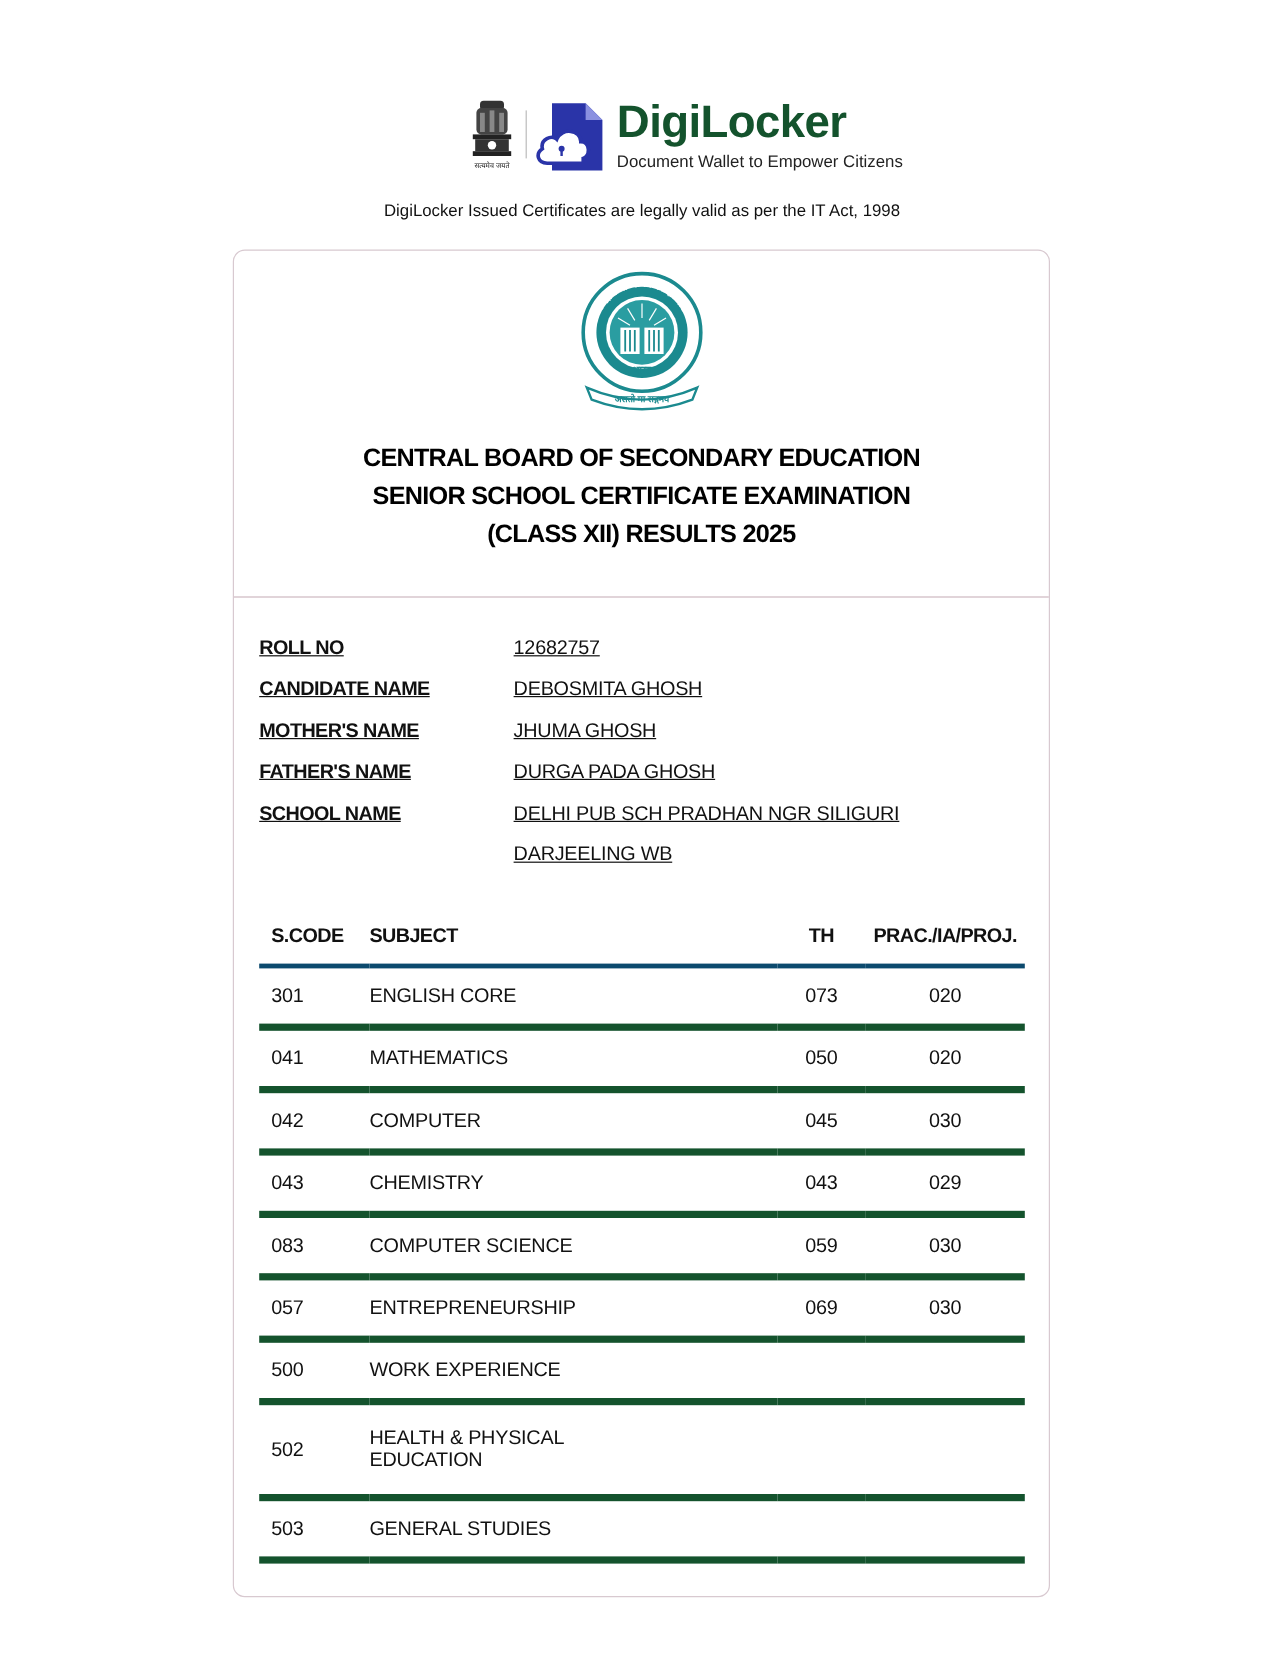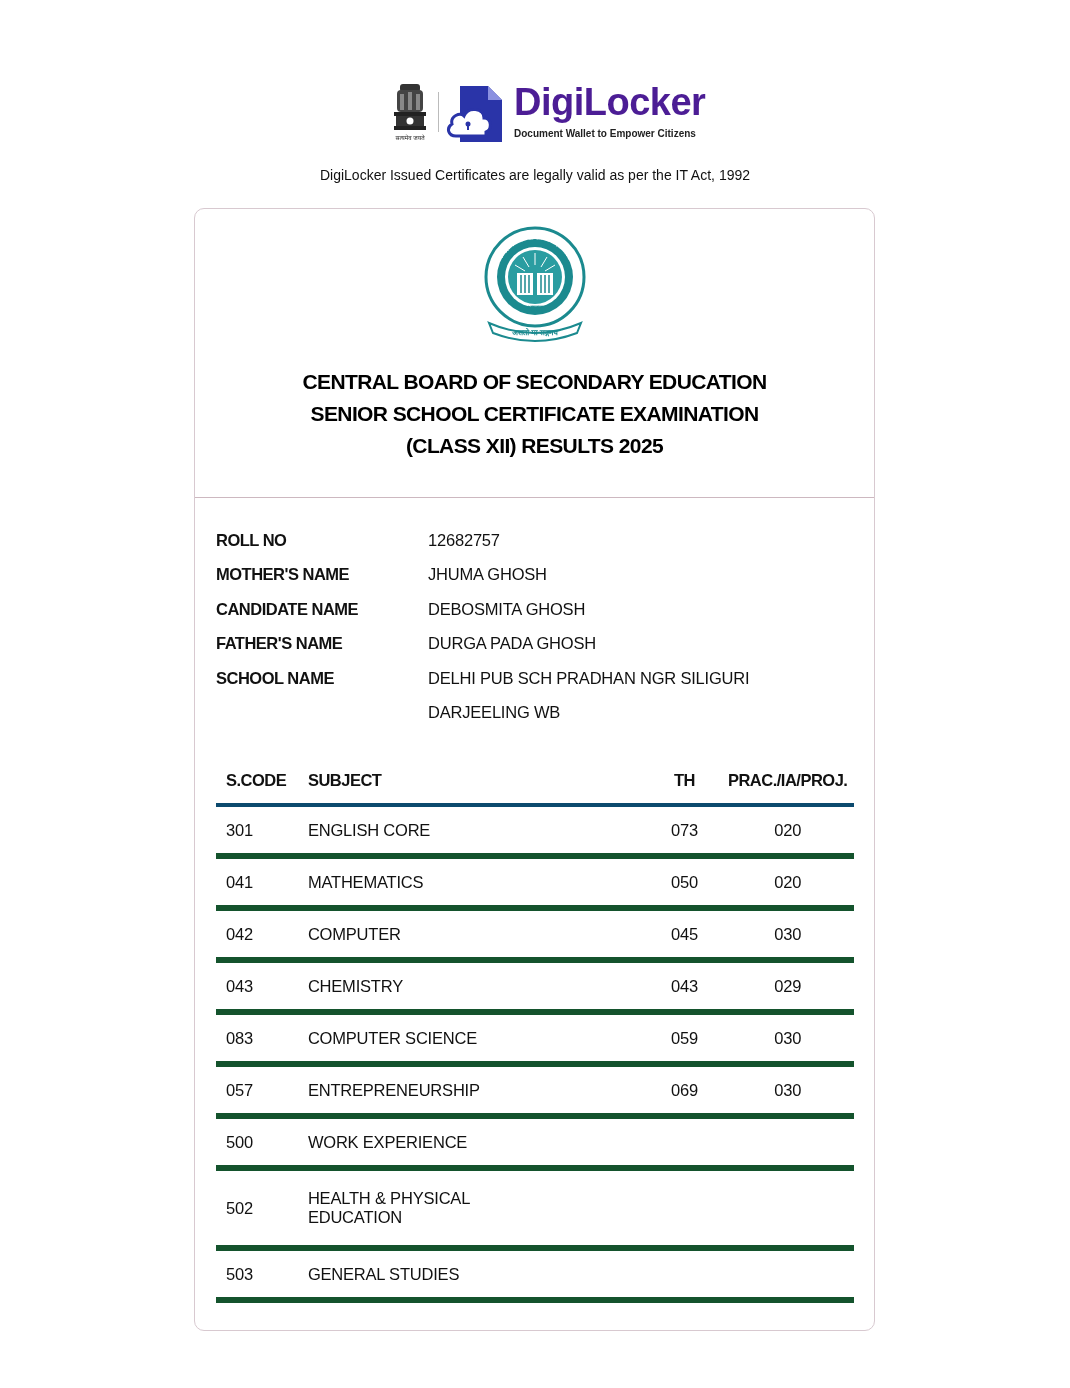--- a/index.html
+++ b/index.html
@@ -1,29 +1,29 @@
 <!DOCTYPE html>
 <html><head>
 <meta charset="utf-8">
 <style>
   html, body { margin:0; padding:0; background:#ffffff; }
   body { width:1070px; height:1388px; position:relative; font-family:"Liberation Sans", sans-serif; color:#111; overflow:hidden; }
   .header-logos { position:absolute; top:78px; left:388px; width:300px; height:70px; }
   .emblem { position:absolute; left:0; top:2px; width:44px; height:64px; }
   .logo-sep { position:absolute; left:50px; top:14px; width:1px; height:40px; background:#bbb; }
   .dl-icon { position:absolute; left:58px; top:6px; width:62px; height:60px; }
-  .dl-title { position:absolute; left:126px; top:4px; font-size:38px; font-weight:bold; color:#4c1d95; letter-spacing:-0.5px; line-height:40px; }
-  .dl-tag { position:absolute; left:126px; top:50px; font-size:10px; font-weight:bold; color:#222; line-height:12px; white-space:nowrap; }
+  .dl-title { position:absolute; left:126px; top:4px; font-size:38px; font-weight:bold; color:#14532d; letter-spacing:-0.5px; line-height:40px; }
+  .dl-tag { position:absolute; left:126px; top:50px; font-size:14px; font-weight:normal; color:#222; line-height:12px; white-space:nowrap; }
   .legal { position:absolute; top:167px; left:0; width:1070px; text-align:center; font-size:14px; color:#111; }
   .card { position:absolute; left:194px; top:208px; width:681px; height:1123px; border:1px solid #d8c9d0; border-radius:10px; box-sizing:border-box; }
   .cbse-logo { position:absolute; left:288px; top:16px; width:104px; height:122px; }
   .title-block { position:absolute; left:0; top:157px; width:100%; text-align:center; font-size:21px; font-weight:bold; line-height:32px; letter-spacing:-0.6px; color:#000000; }
   .divider { position:absolute; left:0; top:288px; width:100%; height:0; border-top:1.5px solid #cdb8c0; }
   .info { position:absolute; left:21px; top:314px; width:620px; }
-  .info-row { display:flex; height:34.5px; align-items:center; font-size:16.5px; }
+  .info-row { display:flex; height:34.5px; align-items:center; font-size:16.5px;text-decoration:underline; }
   .info-label { width:212px; font-weight:bold; letter-spacing:-0.5px; }
   .info-value { letter-spacing:-0.2px; }
   .marks { position:absolute; left:21px; top:548px; width:638px; border-collapse:collapse; font-size:16.5px; }
   .marks th { font-weight:bold; text-align:left; height:46px; letter-spacing:-0.5px; border-bottom:4px solid #0c4a6e; padding:0; }
   .marks td { height:46px; border-bottom:6px solid #14532d; padding:0; letter-spacing:-0.2px; vertical-align:middle; }
   .c-code { width:94px; padding-left:10px !important; }
   .c-sub { width:290px; }
   .c-th { width:100px; text-align:center !important; }
   .c-pr { width:140px; text-align:center !important; }
   tr.tall td { height:74px; }
@@ -49,21 +49,21 @@
     <path d="M14 2 H42 L56 16 V58 H14 Z" fill="#2a34a8"></path>
     <path d="M42 2 V16 H56 Z" fill="#8a90e0"></path>
     <path d="M10 52 C2 52 0 44 6 40 C4 32 14 28 18 32 C22 22 38 24 38 34 C46 34 46 46 40 48 L40 52 Z" fill="#fff" stroke="#2a34a8" stroke-width="3"></path>
     <circle cx="22" cy="40" r="2.5" fill="#2a34a8"></circle>
     <rect x="21" y="41" width="2" height="5" fill="#2a34a8"></rect>
   </svg>
   <div class="dl-title">DigiLocker</div>
   <div class="dl-tag">Document Wallet to Empower Citizens</div>
 </div>
 
-<div class="legal">DigiLocker Issued Certificates are legally valid as per the IT Act, 1992</div>
+<div class="legal">DigiLocker Issued Certificates are legally valid as per the IT Act, 1998</div>
 
 <div class="card">
   <svg class="cbse-logo" viewBox="0 0 104 122">
     <circle cx="52" cy="52" r="49" fill="#fff" stroke="#1b8a8f" stroke-width="3"></circle>
     <circle cx="52" cy="52" r="38" fill="#1b8a8f"></circle>
     <circle cx="52" cy="52" r="30" fill="#fff"></circle>
     <circle cx="52" cy="52" r="27" fill="#2a9da1"></circle>
     <g stroke="#fff" stroke-width="1">
       <line x1="52" y1="28" x2="52" y2="40"></line>
         <line x1="40" y1="32" x2="46" y2="42"></line>
@@ -95,26 +95,26 @@
   </div>
 
   <div class="divider"></div>
 
   <div class="info">
     <div class="info-row">
       <div class="info-label">ROLL NO</div>
       <div class="info-value">12682757</div>
     </div>
     <div class="info-row">
+      <div class="info-label">CANDIDATE NAME</div>
+      <div class="info-value">DEBOSMITA GHOSH</div>
+    </div>
+    <div class="info-row">
       <div class="info-label">MOTHER'S NAME</div>
       <div class="info-value">JHUMA GHOSH</div>
-    </div>
-    <div class="info-row">
-      <div class="info-label">CANDIDATE NAME</div>
-      <div class="info-value">DEBOSMITA GHOSH</div>
     </div>
     <div class="info-row">
       <div class="info-label">FATHER'S NAME</div>
       <div class="info-value">DURGA PADA GHOSH</div>
     </div>
     <div class="info-row">
       <div class="info-label">SCHOOL NAME</div>
       <div class="info-value">DELHI PUB SCH PRADHAN NGR SILIGURI</div>
     </div>
     <div class="info-row">

